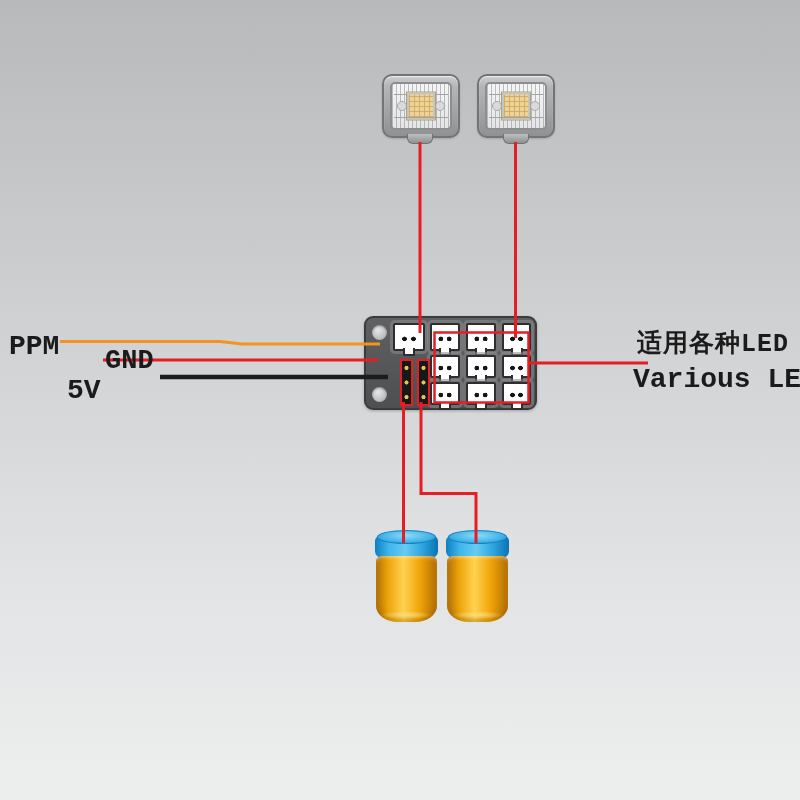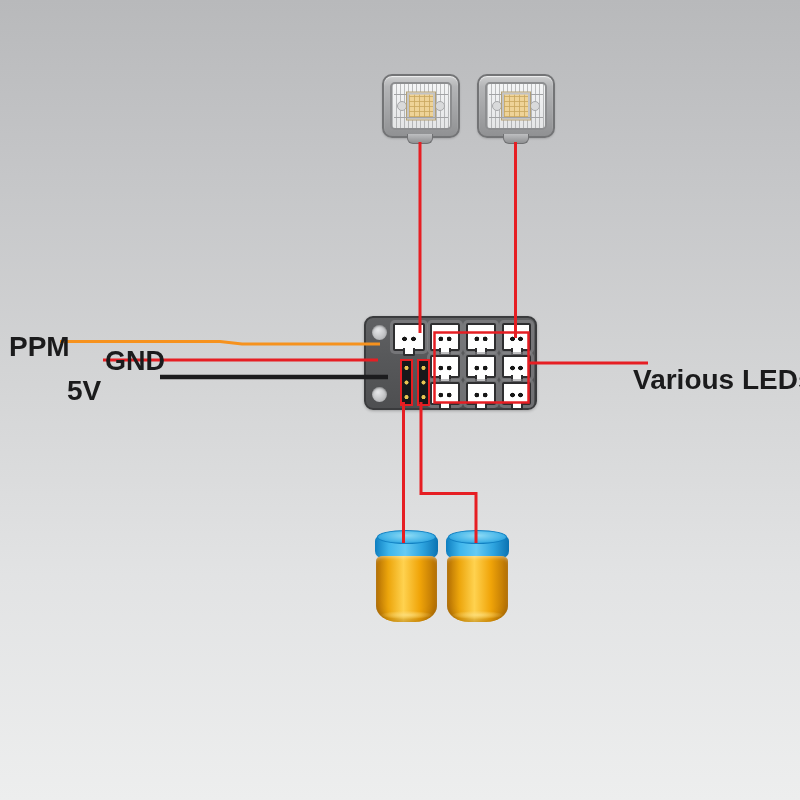--- a/index.html
+++ b/index.html
@@ -1,18 +1,18 @@
 <!DOCTYPE html>
 <html style="--wire-red: #e61e23; --wire-orange: #f6921e; --wire-black: #1c1c1e; --pin-gold: #e9c452; --board-gray: #58595b; --connector-white: #ffffff; --led-chip-yellow: #eed398; --cap-blue: #2ea4df; --canister-orange: #f0a408;"><head>
 <meta charset="utf-8">
 <style>
   html,body{margin:0;padding:0;background:#888;}
   .scene{
     position:relative;width:800px;height:800px;overflow:hidden;
-    font-family:Liberation Sans, sans-serif;
+    font-family:Liberation Mono, monospace;
     background:linear-gradient(180deg,#b8b9bb 0%,#c5c6c8 22%,#d4d5d6 48%,#e2e3e4 72%,#edeeee 100%);
   }
 
   
   .led-module{position:absolute;width:74px;height:60px;border-radius:10px;
     background:linear-gradient(180deg,#cdcecf 0%,#b4b5b7 18%,#a2a3a5 60%,#909193 100%);
     border:2px solid #737476;box-shadow:inset 0 1px 1px rgba(255,255,255,.7), 0 1px 2px rgba(0,0,0,.15);}
   .led-lens{position:absolute;left:6px;top:6px;right:6px;bottom:6px;border-radius:5px;
     background:
       repeating-linear-gradient(90deg, rgba(130,132,134,.5) 0 1px, rgba(255,255,255,0) 1px 4px),
@@ -150,15 +150,16 @@
     <polyline class="w-black" stroke-width="4.5" points="160,377 388,377"></polyline>
     <polyline class="w-red" stroke-width="3" points="528,363 648,363"></polyline>
     <polyline class="w-red" stroke-width="3" points="403.5,402 403.5,543"></polyline>
     <polyline class="w-red" stroke-width="3" points="421,402 421,493.5 476,493.5 476,543"></polyline>
     <rect class="hl" x="434.5" y="332.5" width="94" height="70"></rect>
   </svg>
 
   <div class="lbl lbl-ppm">PPM</div>
   <div class="lbl lbl-5v">5V</div>
   <div class="lbl lbl-gnd">GND</div>
+  <div class="lbl lbl-cn">适用各种LED</div>
   <div class="lbl lbl-en">Various LEDs</div>
 
 </div>
 
 </body></html>

